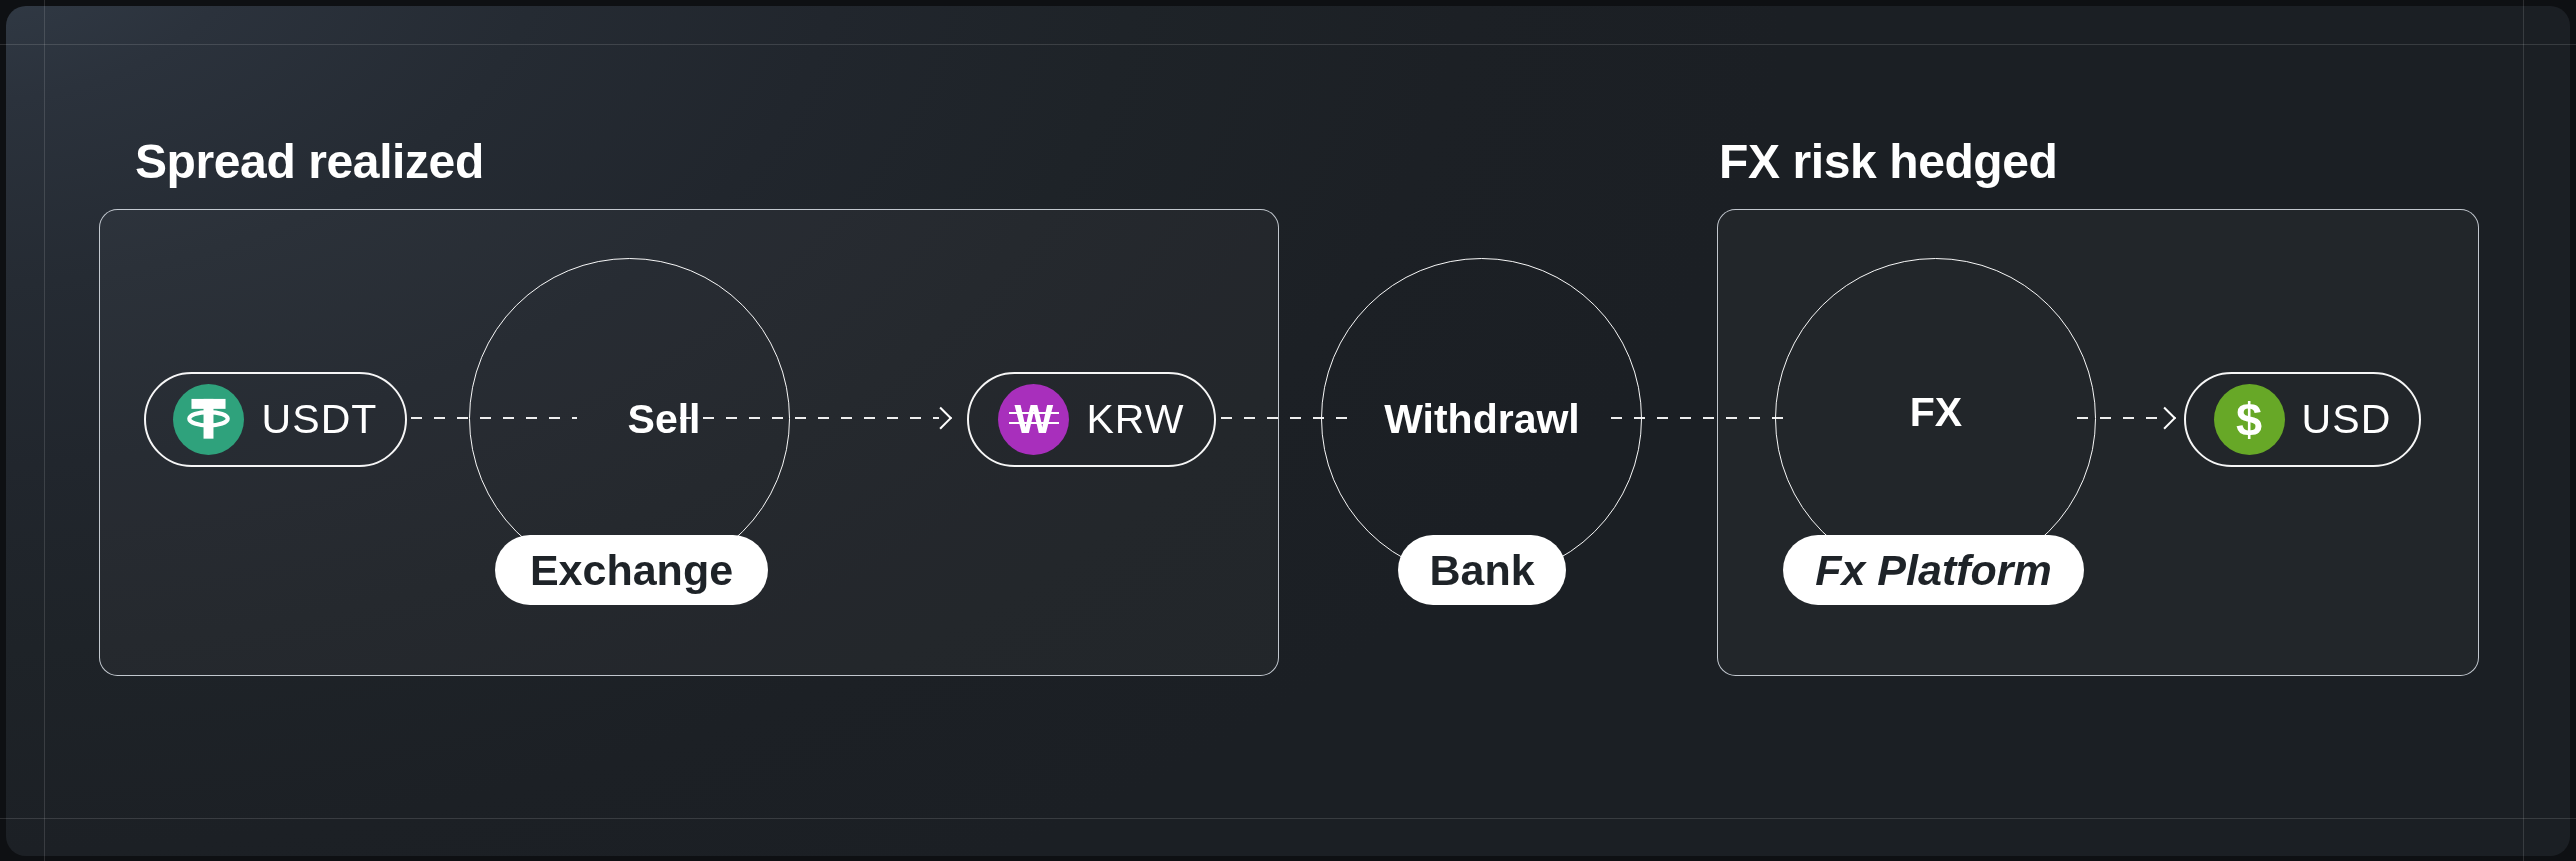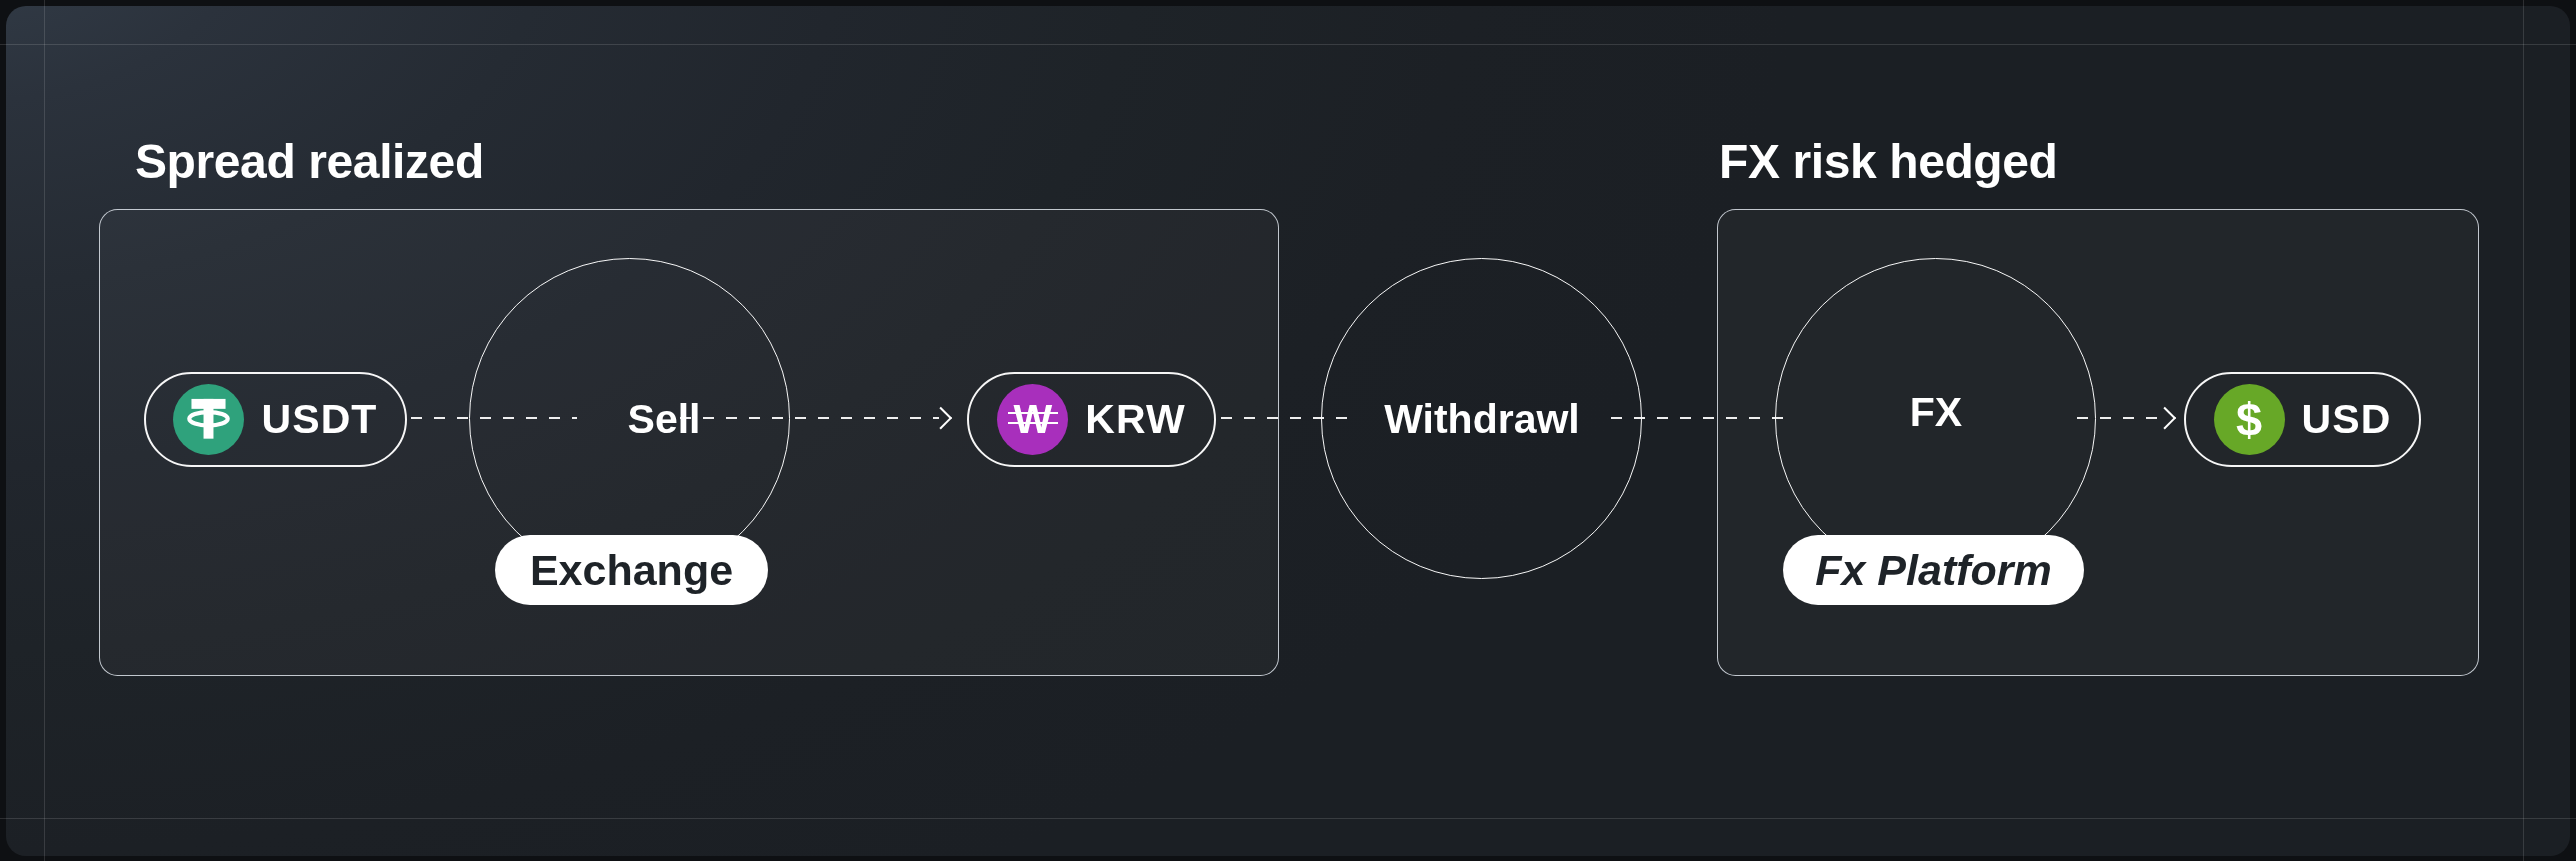--- a/index.html
+++ b/index.html
@@ -83,21 +83,21 @@
   
   .cpill {
     position:absolute; top:372px; height:95px;
     border:2.1px solid rgba(255,255,255,0.96);
     border-radius:48px;
     display:flex; align-items:center; justify-content:center; gap:17px;
   }
   .cpill.usdt { left:144px;  width:263px; }
   .cpill.krw  { left:967px; width:249px; }
   .cpill.usd  { left:2184px; width:237px; }
-  .cpill .ctext { color:#ffffff; font-size:41px; font-weight:700; letter-spacing:1.1px; }
+  .cpill .ctext { color:#ffffff; font-size:41px; font-weight:400; letter-spacing:1.1px; }
 
   .cicon {
     width:71px; height:71px; border-radius:50%;
     position:relative; flex:0 0 auto;
     display:flex; align-items:center; justify-content:center;
   }
   .cicon .sym { color:#ffffff; font-weight:700; }
   .cicon .sym.won    { font-size:41px; letter-spacing:0; }
   .cicon .sym.dollar { font-size:47px; }
   .won-line { position:absolute; left:15%; width:70%; height:2.8px; background:#ffffff; }
@@ -155,20 +155,21 @@
   <div class="pcircle withdraw"></div>
   <div class="pcircle fx"></div>
 
   <div class="node-label sell">Sell</div>
   <div class="node-label withdraw">Withdrawl</div>
   <div class="node-label fx">
     <div>FX</div>
   </div>
 
   <div class="tag exchange">Exchange</div>
+  <div class="tag bank">Bank</div>
   <div class="tag fxplatform">Fx Platform</div>
 
   <div class="cpill usdt">
     <div class="cicon" style="background: rgb(47, 162, 124);">
       <svg width="71" height="71" viewBox="0 0 100 100">
         <rect x="26" y="21" width="48" height="14" fill="#ffffff"></rect>
         <rect x="43" y="21" width="14" height="56" fill="#ffffff"></rect>
         <ellipse cx="50" cy="49" rx="27" ry="9.5" fill="none" stroke="#ffffff" stroke-width="6"></ellipse>
       </svg>
     </div>

